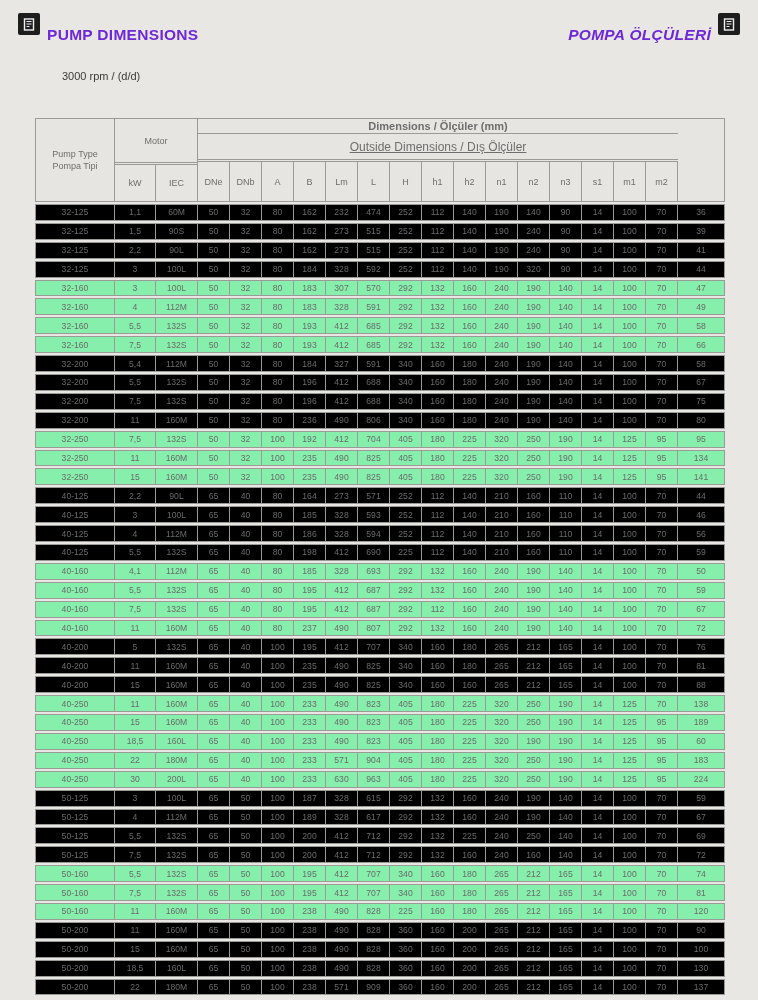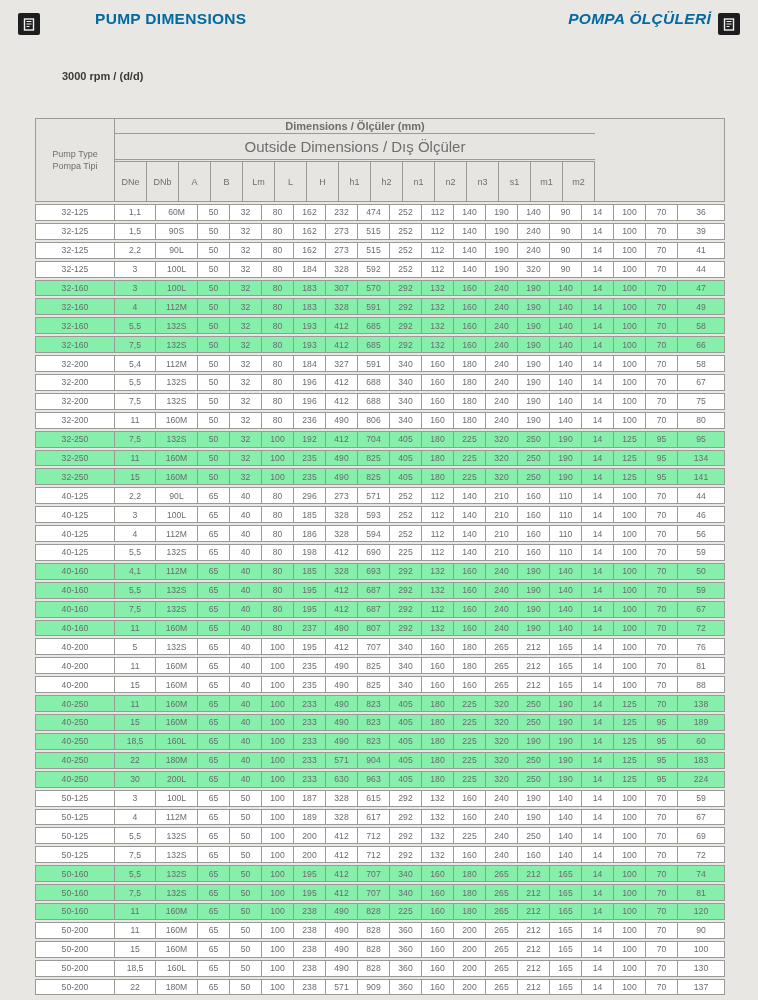--- a/index.html
+++ b/index.html
@@ -13,29 +13,29 @@
   }
   
   .hdr-icon {
     position:absolute; top:13px; width:22px; height:22px;
     background:#1d1d1d; border-radius:2px;
     display:flex; align-items:center; justify-content:center;
   }
   .hdr-icon.left { left:18px; }
   .hdr-icon.right { right:18px; }
   .page-title {
-    position:absolute; top:10px;
+    position:absolute; top:26px;
     font-size:15.5px; font-weight:700; letter-spacing:.3px;
-    color:#0369a1; white-space:nowrap;margin-left:48px;
+    color:#6d28d9; white-space:nowrap;
   }
   .page-title.en { left:47px; }
   .page-title.tr { right:47px;font-style:italic; }
   .subtitle {
     position:absolute; left:62px; top:70px;
-    font-size:11px; font-weight:700; color:#3c3a38;
+    font-size:11px; font-weight:400; color:#3c3a38;
   }
   
   .tbl { position:absolute; left:35px; top:118px; width:690px; }
   .thead {
     display:flex; height:84px;
     border:1px solid #9a9a97; background:#e7e5e1;
     margin-bottom:2px;
   }
   .th-pump { width:79px; border-right:1px solid #9a9a97;
     display:flex; flex-direction:column; align-items:center; justify-content:center;
@@ -44,31 +44,31 @@
   .motor-label { height:46px; border-bottom:3px double #9a9a97;
     display:flex; align-items:center; justify-content:center; font-size:9px; }
   .motor-cols { flex:1; display:flex; }
   .motor-kw { width:41px; border-right:1px solid #9a9a97;
     display:flex; align-items:center; justify-content:center; font-size:9px; }
   .motor-iec { flex:1; display:flex; align-items:center; justify-content:center; font-size:9px; }
   .th-dims { width:480px; display:flex; flex-direction:column; }
   .dims-title { height:15px; border-bottom:1px solid #9a9a97;
     display:flex; align-items:center; justify-content:center; font-size:11px;font-weight:bold; }
   .dims-outside { height:28px; border-bottom:3px double #9a9a97;
-    display:flex; align-items:center; justify-content:center; font-size:15px; }
+    display:flex; align-items:center; justify-content:center; font-size:12px;text-decoration:underline; }
   .dims-letters { flex:1; display:flex; }
   .dims-letters span { width:32px; border-right:1px solid #9a9a97;
     display:flex; align-items:center; justify-content:center; font-size:9px; }
   .th-weight { flex:1; border-left:1px solid #9a9a97;
     display:flex; flex-direction:column; align-items:center; justify-content:center;
     font-size:8.5px; line-height:11px; }
   
   .row {
     display:flex; height:16.9px; margin-bottom:2px;
-    border:1px solid #9a9a97; background:#ffffff;
+    border:1px solid #9a9a97; background:#000000;
   }
   .row.shade { background:#86efac; }
   .cell {
     display:flex; align-items:center; justify-content:center;
     font-size:8.6px; color:#6b6b6b; border-right:1px solid #9a9a97;
     white-space:nowrap; overflow:hidden;
   }
   .c-pump { width:79px; }
   .c-kw   { width:41px; }
   .c-iec  { width:42px; }
@@ -99,20 +99,27 @@
   </svg>
 </div>
 <div class="subtitle">3000 rpm / (d/d)</div>
 
 <div class="tbl">
   <div class="thead">
     <div class="th-pump">
       <span>Pump Type</span>
       <span>Pompa Tipi</span>
     </div>
+    <div class="th-motor">
+      <div class="motor-label">Motor</div>
+      <div class="motor-cols">
+        <div class="motor-kw">kW</div>
+        <div class="motor-iec">IEC</div>
+      </div>
+    </div>
     <div class="th-dims">
       <div class="dims-title">Dimensions / Ölçüler (mm)</div>
       <div class="dims-outside">Outside Dimensions / Dış Ölçüler</div>
       <div class="dims-letters">
           <span>DNe</span>
           <span>DNb</span>
           <span>A</span>
           <span>B</span>
           <span>Lm</span>
           <span>L</span>
@@ -444,21 +451,21 @@
         <span class="cell c-dim">95</span>
         <span class="cell c-wt">141</span>
       </div>
       <div class="row">
         <span class="cell c-pump">40-125</span>
         <span class="cell c-kw">2,2</span>
         <span class="cell c-iec">90L</span>
         <span class="cell c-dim">65</span>
         <span class="cell c-dim">40</span>
         <span class="cell c-dim">80</span>
-        <span class="cell c-dim">296</span>
+        <span class="cell c-dim">164</span>
         <span class="cell c-dim">273</span>
         <span class="cell c-dim">571</span>
         <span class="cell c-dim">252</span>
         <span class="cell c-dim">112</span>
         <span class="cell c-dim">140</span>
         <span class="cell c-dim">210</span>
         <span class="cell c-dim">160</span>
         <span class="cell c-dim">110</span>
         <span class="cell c-dim">14</span>
         <span class="cell c-dim">100</span>

